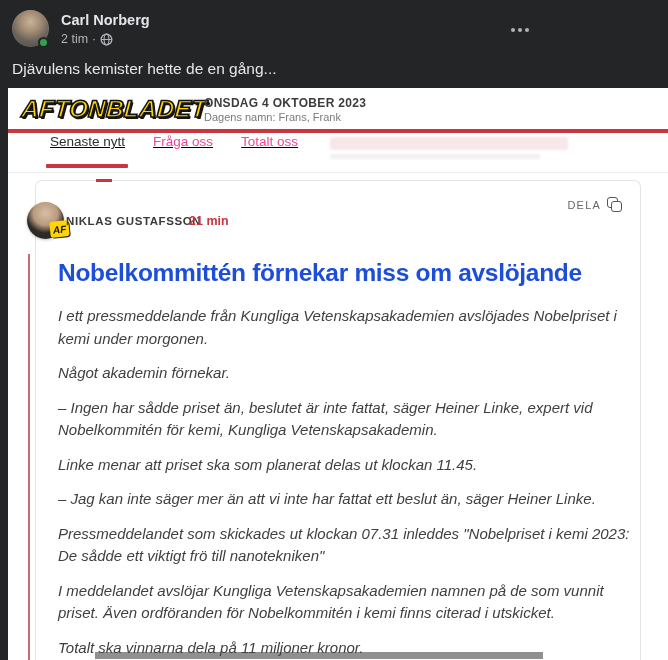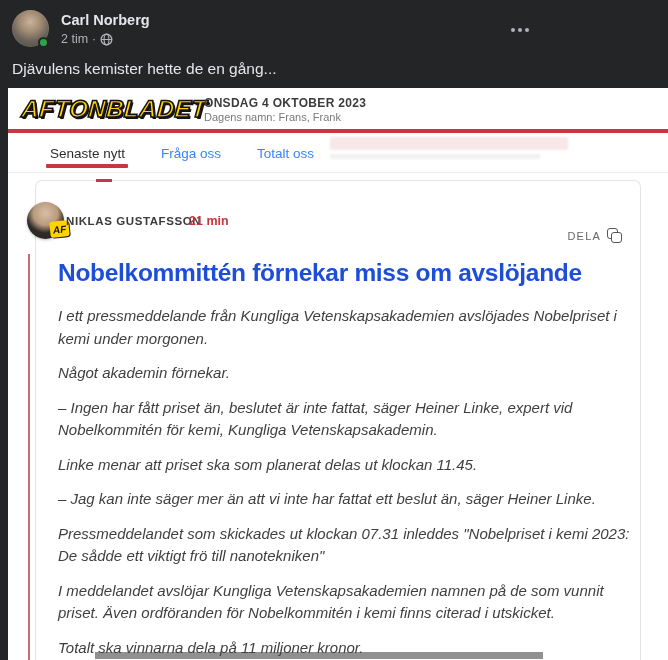--- a/index.html
+++ b/index.html
@@ -33,40 +33,40 @@
   .ab-dateblock { position:absolute; left:196px; top:8px; line-height:14px; }
   .ab-date { font-size:12px; font-weight:bold; color:#3c3c3c; letter-spacing:.3px; }
   .ab-nameday { font-size:11px; color:#7a7a7a; }
   .ab-redrule { position:absolute; left:0; top:41px; width:660px; height:4px; background:#c8373f; }
 
   .ghost-a { position:absolute; left:322px; top:49px; width:238px; height:13px;
     background:rgba(200,55,65,.12); filter:blur(1px); border-radius:2px; }
   .ghost-b { position:absolute; left:322px; top:66px; width:210px; height:5px;
     background:rgba(120,120,120,.10); filter:blur(1px); }
 
-  .ab-nav { position:absolute; left:40px; top:56px; display:flex; gap:32px; font-size:13.5px; }
-  .ab-tab { color:#3b82f6; cursor:pointer; padding:2px 2px 10px; }
+  .ab-nav { position:absolute; left:40px; top:44px; display:flex; gap:24px; font-size:13.5px;text-decoration:underline; }
+  .ab-tab { color:#ec4899; cursor:pointer; padding:2px 2px 10px; }
   .ab-tab.active { color:#2e2e2e; }
   .ab-underline { position:absolute; left:38px; top:76px; width:82px; height:4px; background:#c8373f; border-radius:1px; }
   .ab-hairline { position:absolute; left:0; top:84px; width:660px; height:1px; background:#ececec; }
 
   .card { position:absolute; left:27px; top:92px; width:606px; height:480px;
     border:1px solid #e4e4e4; border-bottom:none; border-radius:7px 7px 0 0; background:#fff; }
   .card-tick { position:absolute; left:60px; top:-2px; width:16px; height:3px; background:#c8373f; }
 
   .rep-avatar { position:absolute; left:-9px; top:21px; width:37px; height:37px; border-radius:50%;
     background:radial-gradient(circle at 50% 30%, #d8bfa4 0%, #b99b7e 38%, #2f2b28 62%, #242220 100%);
     box-shadow:0 1px 3px rgba(0,0,0,.25); }
   .rep-badge { position:absolute; left:14px; top:40px; width:19px; height:16px; background:#ffd400;
     color:#141414; font-size:10px; font-weight:bold; font-style:italic; display:flex; align-items:center; justify-content:center;
     border-radius:3px; box-shadow:1px 1px 0 #141414; transform:rotate(-6deg); }
   .rep-name { position:absolute; left:30px; top:34px; font-size:11.5px; font-weight:bold; color:#3b3b3b; letter-spacing:.6px; }
   .rep-time { position:absolute; left:153px; top:33px; font-size:12.5px; font-weight:bold; color:#c8373f; }
 
-  .share { position:absolute; right:18px; top:47px; display:flex; align-items:center; gap:6px; cursor:pointer; }
+  .share { position:absolute; right:18px; top:16px; display:flex; align-items:center; gap:6px; cursor:pointer; }
   .share-label { font-size:11px; color:#666; letter-spacing:1.2px; }
   .copy-icon { position:relative; width:15px; height:15px; }
   .copy-icon .back { position:absolute; left:0; top:0; width:11px; height:11px; border:1.6px solid #555; border-radius:3px; background:#fff; }
   .copy-icon .front { position:absolute; left:4px; top:4px; width:11px; height:11px; border:1.6px solid #555; border-radius:3px; background:#fff; }
 
   .headline { position:absolute; left:22px; top:78px; width:570px;
     font-size:24.5px; font-weight:bold; color:#1d4ed8; letter-spacing:-.3px; }
 
   .bodycopy { position:absolute; left:22px; top:124px; width:588px;
     font-size:15px; color:#3f3f3f; line-height:22.5px; }
@@ -137,21 +137,21 @@
             <span class="back"></span>
             <span class="front"></span>
           </span>
       </div>
 
       <h1 class="headline">Nobelkommittén förnekar miss om avslöjande</h1>
 
       <div class="bodycopy">
         <p>I ett pressmeddelande från Kungliga Vetenskapsakademien avslöjades Nobelpriset i kemi under morgonen.</p>
         <p>Något akademin förnekar.</p>
-        <p>– Ingen har fått priset än, beslutet är inte fattat, säger Heiner Linke, expert vid Nobelkommitén för kemi, Kungliga Vetenskapsakademin.</p>
+        <p>– Ingen har sådde priset än, beslutet är inte fattat, säger Heiner Linke, expert vid Nobelkommitén för kemi, Kungliga Vetenskapsakademin.</p>
         <p>Linke menar att priset ska som planerat delas ut klockan 11.45.</p>
         <p>– Jag kan inte säger mer än att vi inte har fattat ett beslut än, säger Heiner Linke.</p>
         <p>Pressmeddelandet som skickades ut klockan 07.31 inleddes "Nobelpriset i kemi 2023: De sådde ett viktigt frö till nanotekniken"</p>
         <p>I meddelandet avslöjar Kungliga Vetenskapsakademien namnen på de som vunnit priset. Även ordföranden för Nobelkommitén i kemi finns citerad i utskicket.</p>
         <p>Totalt ska vinnarna dela på 11 miljoner kronor.</p>
       </div>
     </div>
 
     <div class="timeline"></div>
     <div class="bottom-smudge"></div>

